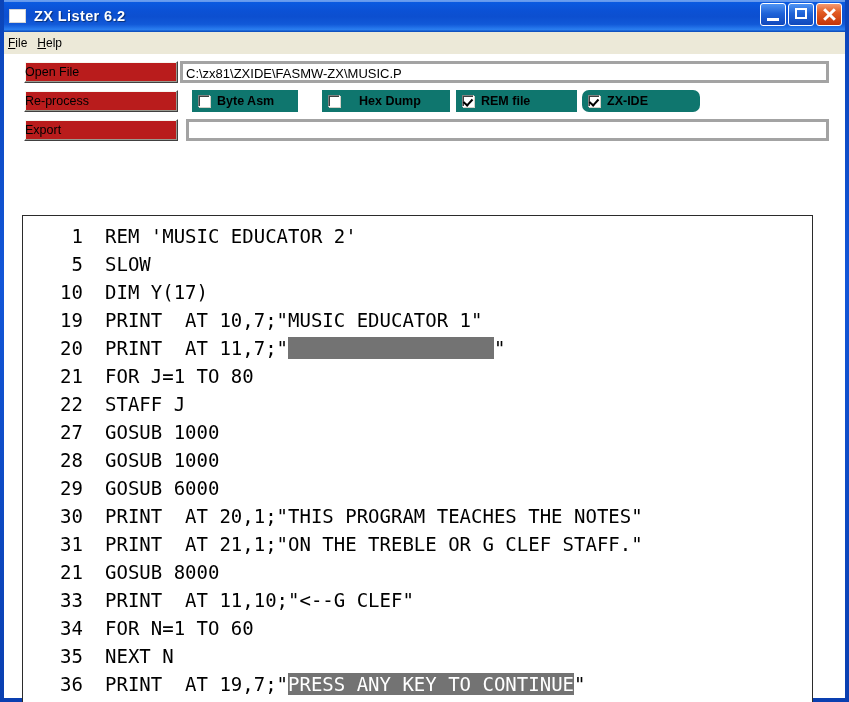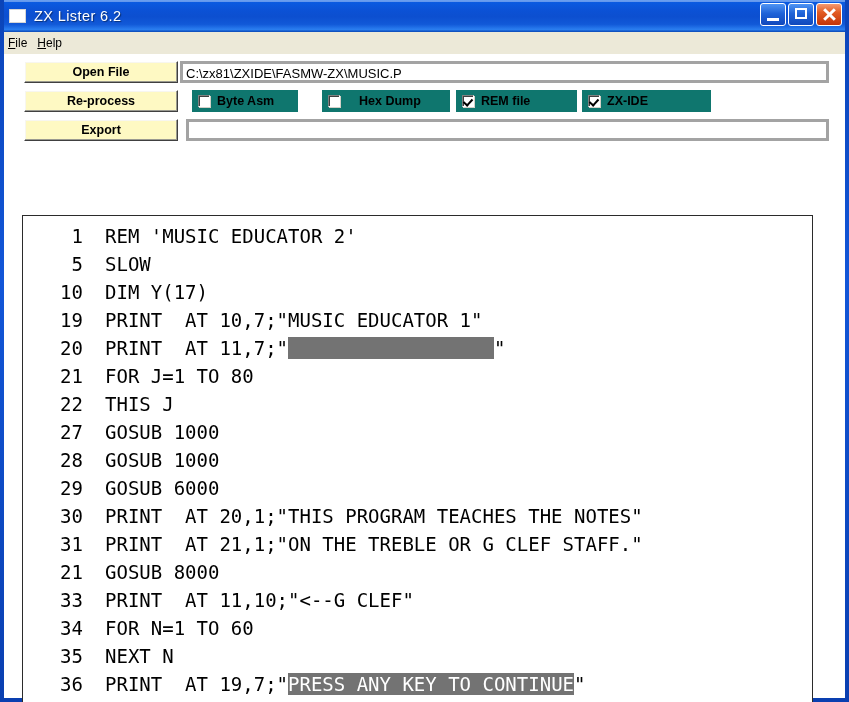--- a/index.html
+++ b/index.html
@@ -49,21 +49,21 @@
     height: 14px;
     background: #ffffff;
     border: 1px solid #d6d6d6;
     box-sizing: border-box;
     margin-right: 8px;
     flex: none;
   }
   .title-text {
     color: #ffffff;
     font-size: 14.5px;
-    font-weight: normal;
+    font-weight: bold;
     letter-spacing: 0.4px;
     text-shadow: 1px 1px 1px rgba(0,0,0,0.45);
     white-space: nowrap;
   }
   .caption-buttons {
     position: absolute;
     right: 3px;
     top: 3px;
     display: flex;
     gap: 2px;
@@ -141,32 +141,32 @@
 
   
   #controls {
     position: relative;
     height: 92px;
     background: #ffffff;
   }
 
   .btn3d {
     position: absolute;
-    background: #fef9c3;
+    background: #b91c1c;
     border-top: 1px solid #ffffff;
     border-left: 1px solid #ffffff;
     border-right: 1px solid #404040;
     border-bottom: 1px solid #404040;
     box-shadow: inset -1px -1px 0 #9a9a90, inset 1px 1px 0 #f7f6ef;
     box-sizing: border-box;
     font-family: "Liberation Sans", sans-serif;
     font-size: 12.5px;
-    font-weight: bold;
+    font-weight: normal;
     color: #000000;
-    text-align: center;
+    text-align: left;
     line-height: 20px;
     cursor: pointer;
     user-select: none;
   }
 
   .txtfield {
     position: absolute;
     background: #ffffff;
     border: 3px solid #a3a3a3;
     box-sizing: border-box;
@@ -298,38 +298,38 @@
       <div class="chkwrap" style="left:318px; top:36px; width:128px;gap:12px;">
         <span class="chkbox"></span>
         <span class="chklabel">Hex Dump</span>
       </div>
 
       <div class="chkwrap" style="left:452px; top:36px; width:121px;">
         <span class="chkbox checked"></span>
         <span class="chklabel">REM file</span>
       </div>
 
-      <div class="chkwrap" style="left:578px; top:36px; width:129px;">
+      <div class="chkwrap" style="left:578px; top:36px; width:118px;border-radius:7px;">
         <span class="chkbox checked"></span>
         <span class="chklabel">ZX-IDE</span>
       </div>
 
       <div class="btn3d" style="left:20px; top:65px; width:154px; height:22px;">Export</div>
       <div class="txtfield" style="left:182px; top:65px; width:643px; height:22px;" placeholder=""></div>
     </div>
 
     <div id="codepanel">
 
     <div class="code-line"><span class="ln">1</span><span class="code-text"><span>REM 'MUSIC EDUCATOR 2'</span></span></div>
         <div class="code-line"><span class="ln">5</span><span class="code-text"><span>SLOW</span></span></div>
         <div class="code-line"><span class="ln">10</span><span class="code-text"><span>DIM Y(17)</span></span></div>
         <div class="code-line"><span class="ln">19</span><span class="code-text"><span>PRINT  AT 10,7;"MUSIC EDUCATOR 1"</span></span></div>
         <div class="code-line"><span class="ln">20</span><span class="code-text"><span>PRINT  AT 11,7;"</span><span class="inv">                  </span><span>"</span></span></div>
         <div class="code-line"><span class="ln">21</span><span class="code-text"><span>FOR J=1 TO 80</span></span></div>
-        <div class="code-line"><span class="ln">22</span><span class="code-text"><span>THIS J</span></span></div>
+        <div class="code-line"><span class="ln">22</span><span class="code-text"><span>STAFF J</span></span></div>
         <div class="code-line"><span class="ln">27</span><span class="code-text"><span>GOSUB 1000</span></span></div>
         <div class="code-line"><span class="ln">28</span><span class="code-text"><span>GOSUB 1000</span></span></div>
         <div class="code-line"><span class="ln">29</span><span class="code-text"><span>GOSUB 6000</span></span></div>
         <div class="code-line"><span class="ln">30</span><span class="code-text"><span>PRINT  AT 20,1;"THIS PROGRAM TEACHES THE NOTES"</span></span></div>
         <div class="code-line"><span class="ln">31</span><span class="code-text"><span>PRINT  AT 21,1;"ON THE TREBLE OR G CLEF STAFF."</span></span></div>
         <div class="code-line"><span class="ln">21</span><span class="code-text"><span>GOSUB 8000</span></span></div>
         <div class="code-line"><span class="ln">33</span><span class="code-text"><span>PRINT  AT 11,10;"&lt;--G CLEF"</span></span></div>
         <div class="code-line"><span class="ln">34</span><span class="code-text"><span>FOR N=1 TO 60</span></span></div>
         <div class="code-line"><span class="ln">35</span><span class="code-text"><span>NEXT N</span></span></div>
         <div class="code-line"><span class="ln">36</span><span class="code-text"><span>PRINT  AT 19,7;"</span><span class="inv">PRESS ANY KEY TO CONTINUE</span><span>"</span></span></div>

